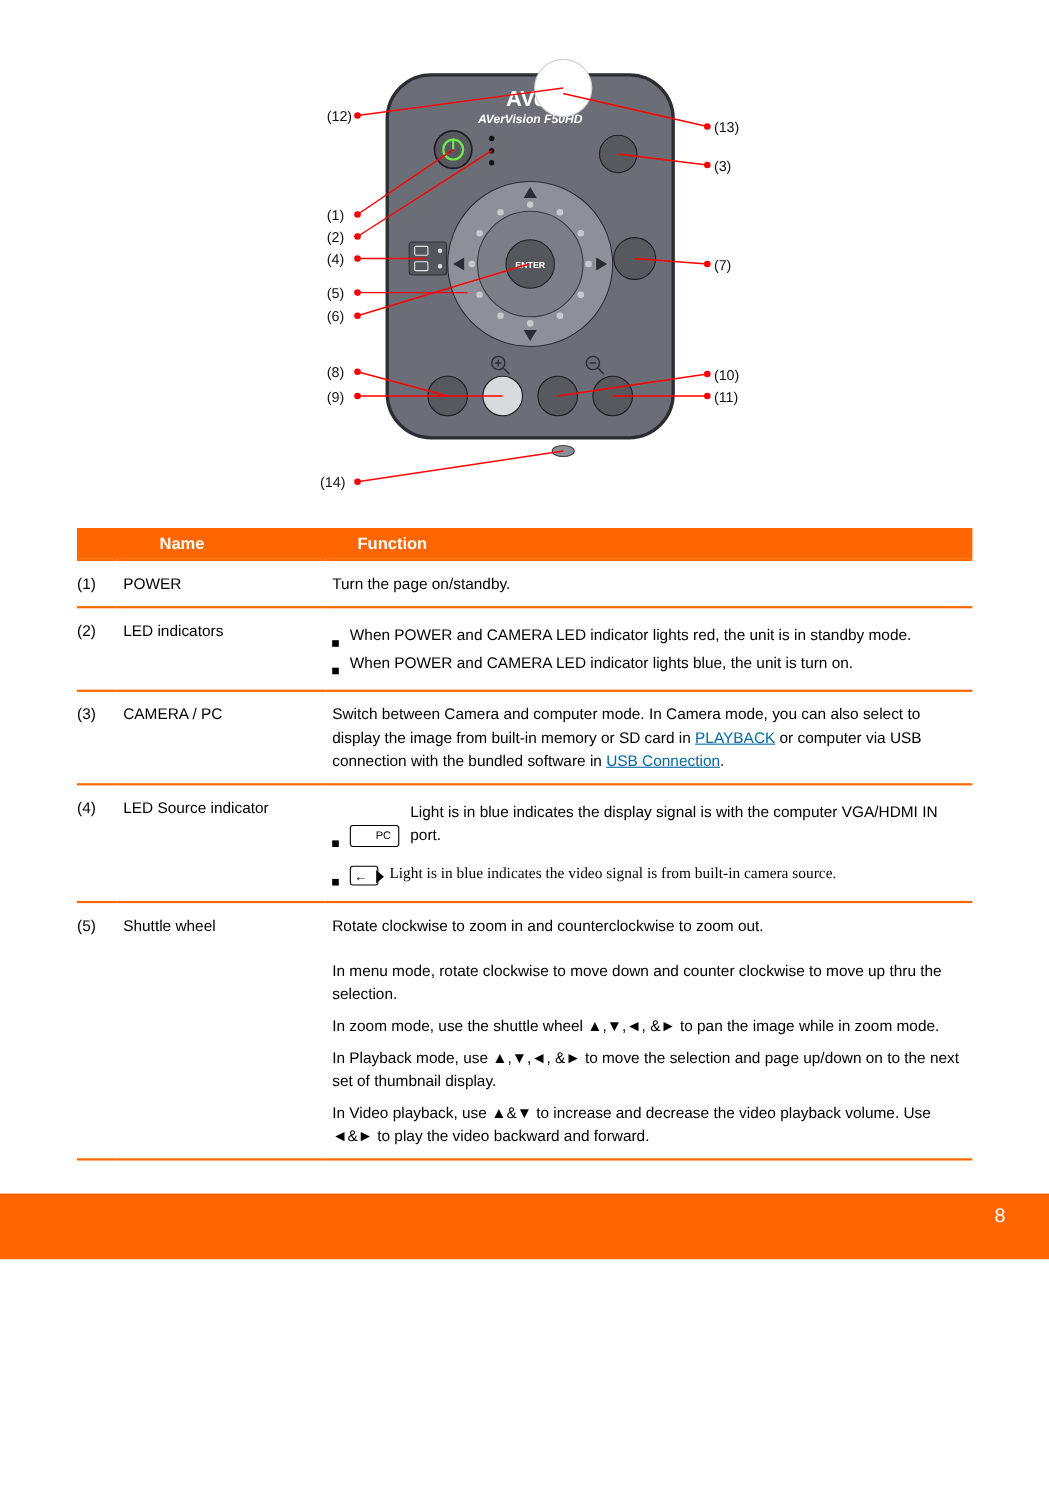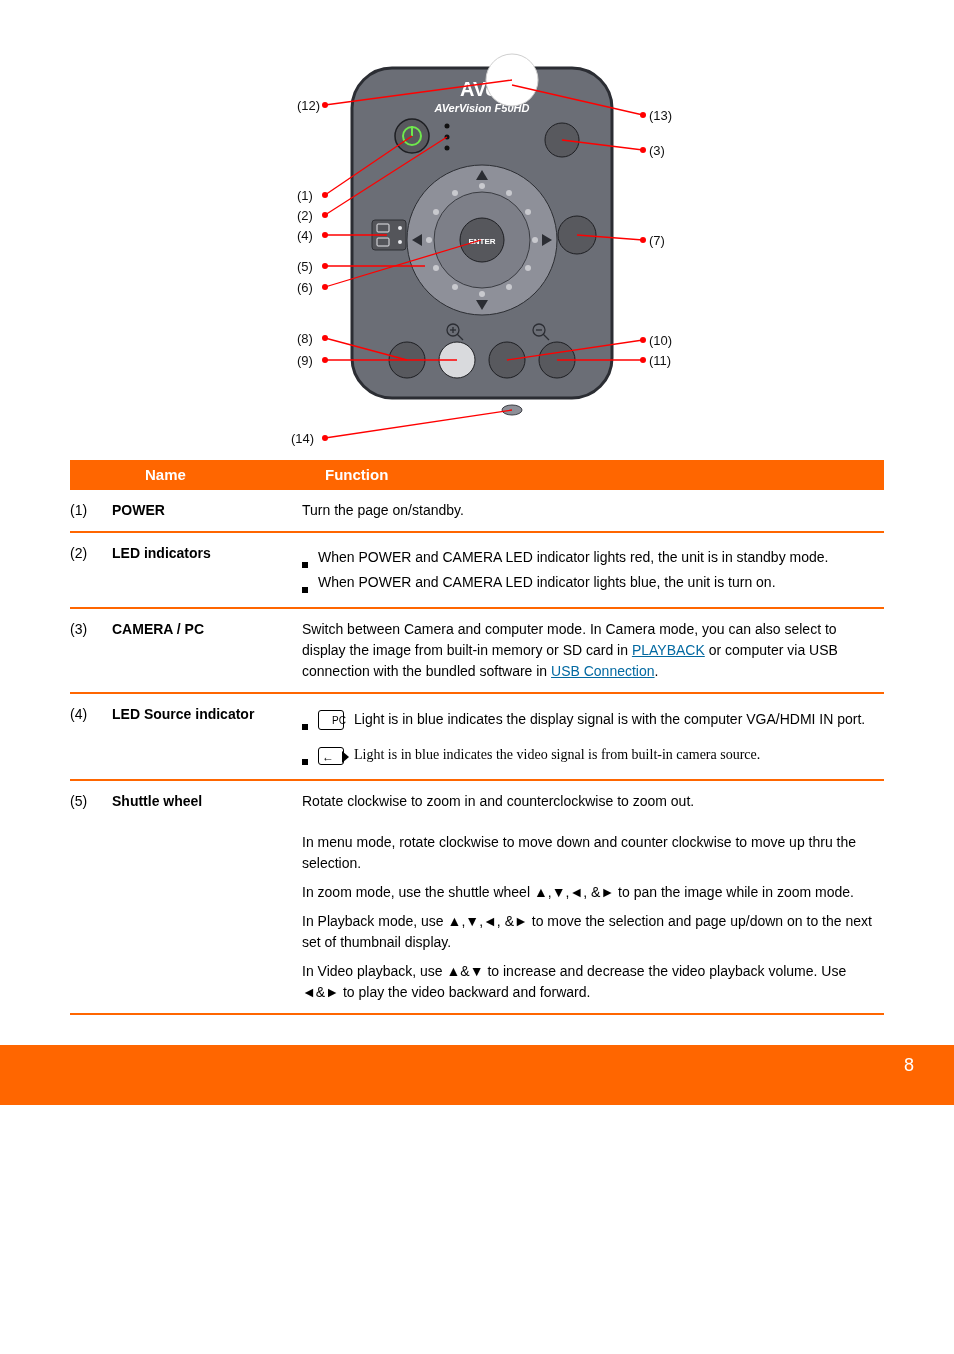--- a/index.html
+++ b/index.html
@@ -11,27 +11,27 @@
   .panel-svg { display: block; margin: 0 auto; }
 
   .bar-orange { background: #ff6600; height: 28px; display: flex; align-items: center; }
   .bar-orange .cell { color: #fff; font-weight: bold; font-size: 15px; }
   .bar-top .c1 { width: 255px; padding-left: 75px; }
   .bar-top .c2 { width: auto; }
 
   .table-wrap { padding: 0 70px 0 70px; }
   table { width: 100%; border-collapse: collapse; font-size: 14px; line-height: 1.5; }
   td { vertical-align: top; padding: 10px 6px; }
-  td.name { width: 190px; font-weight: 700; }
+  td.name { width: 190px; font-weight: 400; }
   td.idx { width: 36px; text-align: left; padding-left: 0; }
   .hr-orange { border-top: 2px solid #ff6600; }
 
   .bullet { display: flex; align-items: flex-end; gap: 10px; margin: 4px 0; }
   .bullet .sq { width: 6px; height: 6px; background: #000; margin-top: 7px; flex: none; }
-  .bullet .iconbox { width: 26px; height: 20px; border: 1.5px solid #000; border-radius: 3px; display: inline-flex; align-items: center; justify-content: center; font-size: 10px; flex: none; margin-top: 2px; padding-left: 16px; }
+  .bullet .iconbox { width: 45px; height: 20px; border: 1.5px solid #000; border-radius: 3px; display: inline-flex; align-items: center; justify-content: center; font-size: 10px; flex: none; margin-top: 2px; padding-left: 16px; }
   .iconcam { width: 26px; height: 18px; position: relative; border: 1.5px solid #000; border-radius: 3px; display: inline-block; }
   .iconcam::before { content: ""; position: absolute; right: -6px; top: 3px; width: 0; height: 0; border-top: 6px solid transparent; border-bottom: 6px solid transparent; border-left: 7px solid #000; }
   .iconcam::after { content: "←"; position: absolute; left: 3px; top: 0px; font-size: 12px; }
 
   .link { color: #0369a1; text-decoration: underline; }
 
   .foot-orange { position: relative; height: 60px; background: #ff6600; margin-top: 30px; }
   .foot-orange .pagenum { position: absolute; right: 40px; top: 10px; color: #fff; font-size: 18px; }
 
   .leader { fill: #ff0000; }
@@ -160,21 +160,21 @@
       <text x="64" y="403" class="idx-num">(14)</text>
 
       <text x="422" y="80" class="idx-num">(13)</text>
       <text x="422" y="115" class="idx-num">(3)</text>
       <text x="422" y="205" class="idx-num">(7)</text>
       <text x="422" y="305" class="idx-num">(10)</text>
       <text x="422" y="325" class="idx-num">(11)</text>
     </svg>
   </div>
 
-  <div class="bar-orange bar-top" style="margin: 0 70px 0;">
+  <div class="bar-orange bar-top" style="margin: 20px 70px 0;">
     <div class="cell c1">Name</div>
     <div class="cell c2">Function</div>
   </div>
 
   <div class="table-wrap">
     <table>
 
       <tbody>
           <tr class="hr-orange">
         <td class="idx">(1)</td>

